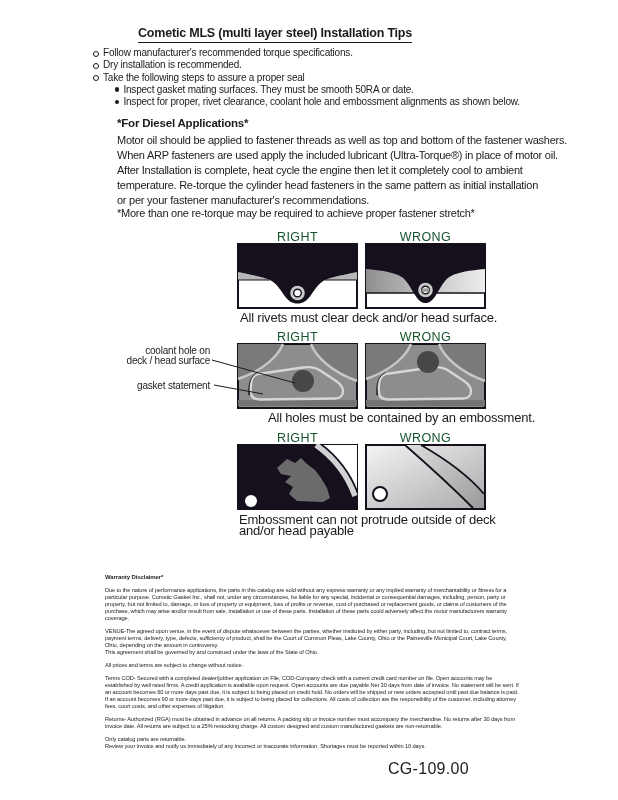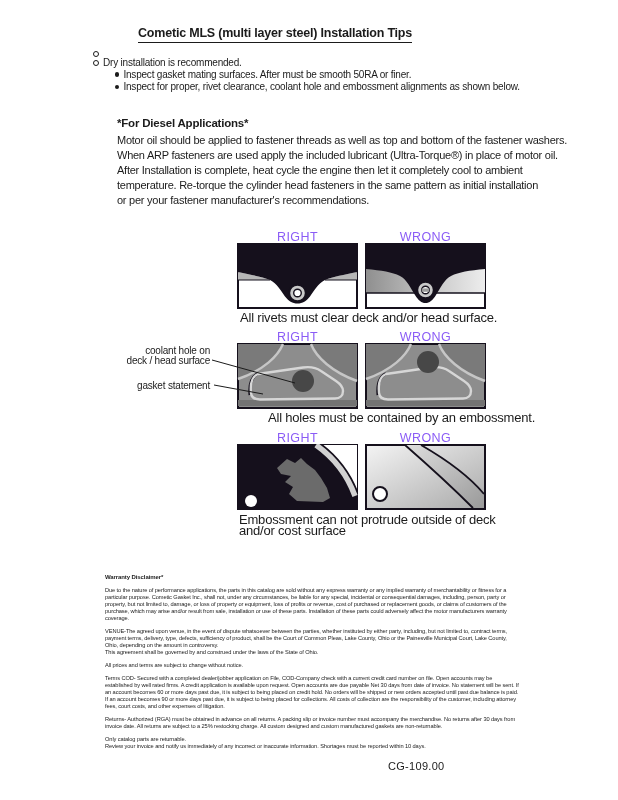--- a/index.html
+++ b/index.html
@@ -16,64 +16,70 @@
   .bullets{left:93px;top:47px;width:470px;}
   .bullet-row{display:flex;align-items:flex-start;line-height:12.3px;font-size:10px;letter-spacing:-0.2px;}
   .bullet-row.sub{margin-left:22px;}
   .marker{flex:0 0 auto;width:4px;height:4px;border-radius:50%;margin:3.6px 4px 0 0;}
   .marker.open{border:1px solid #1b1b1b;}
   .marker.filled{background:#1b1b1b;width:4.4px;height:4.4px;}
   .section-heading{left:117px;top:117px;font-size:11.5px;font-weight:bold;letter-spacing:-0.2px;}
   .body-para{left:117px;width:460px;font-size:11px;line-height:15px;letter-spacing:-0.25px;white-space:pre-line;}
   .p1{top:133px;} .p2{top:163px;} .p3{top:206px;}
   
-  .fig-label{width:121px;text-align:center;font-size:12.5px;letter-spacing:0.4px;color:#8b5cf6;}
+  .fig-label{width:121px;text-align:center;font-size:12.5px;letter-spacing:0.4px;color:#14532d;}
   .fig-caption{font-size:13px;letter-spacing:-0.2px;line-height:11px;color:#1b1b1b;}
   .fig-box{width:121px;height:66px;z-index:1;}
   .annot{width:112px;text-align:right;font-size:10px;line-height:9.6px;letter-spacing:-0.2px;}
   .leader-lines{z-index:2;}
   
   .legal{left:105px;top:574px;width:414px;font-size:5.7px;line-height:7px;letter-spacing:-0.1px;color:#1d1d1d;}
   .legal h4{margin:0 0 6px 0;font-size:6px;}
   .legal p{margin:0 0 6px 0;}
   .legal p.tight{margin-bottom:0;}
   
-  .page-code{left:388px;top:760px;font-size:11px;letter-spacing:0.3px;}
+  .page-code{left:388px;top:760px;font-size:16px;letter-spacing:0.3px;}
 </style>
 </head>
 <body>
 
 <div class="page">
 
   <div class="abs doc-title">Cometic MLS (multi layer steel) Installation Tips</div>
 
   <div class="abs bullets">
     <div class="bullet-row">
       <span class="marker open"></span>
+      <span>Follow manufacturer's recommended torque specifications.</span>
     </div>
     <div class="bullet-row">
       <span class="marker open"></span>
       <span>Dry installation is recommended.</span>
     </div>
+    <div class="bullet-row">
+      <span class="marker open"></span>
+      <span>Take the following steps to assure a proper seal</span>
+    </div>
     <div class="bullet-row sub">
       <span class="marker filled"></span>
-      <span>Inspect gasket mating surfaces.  After must be smooth 50RA or finer.</span>
+      <span>Inspect gasket mating surfaces.  They must be smooth 50RA or date.</span>
     </div>
     <div class="bullet-row sub">
       <span class="marker filled"></span>
       <span>Inspect for proper, rivet clearance, coolant hole and embossment alignments as shown below.</span>
     </div>
   </div>
 
   <div class="abs section-heading">*For Diesel Applications*</div>
   <div class="abs body-para p1">Motor oil should be applied to fastener threads as well as top and bottom of the fastener washers.
 When ARP fasteners are used apply the included lubricant (Ultra-Torque®) in place of motor oil.</div>
   <div class="abs body-para p2">After Installation is complete, heat cycle the engine then let it completely cool to ambient
 temperature. Re-torque the cylinder head fasteners in the same pattern as initial installation
 or per your fastener manufacturer's recommendations.</div>
+  <div class="abs body-para p3">*More than one re-torque may be required to achieve proper fastener stretch*</div>
 
   <div class="abs fig-label" style="left:237px;top:230px;">RIGHT</div>
   <div class="abs fig-label" style="left:365px;top:230px;">WRONG</div>
 
   <svg class="abs fig-box" style="left:237px;top:243px;" viewBox="0 0 121 66">
     <rect x="1" y="1" width="119" height="64" fill="#ffffff" stroke="#15101c" stroke-width="2"></rect>
     <path d="M1,29 C14,32 25,33.5 33,37 L1,37 Z" fill="#b7b7b7"></path>
     <path d="M120,29 C107,32 96,33.5 88,37 L120,37 Z" fill="#b7b7b7"></path>
     <path d="M1,1 H120 V29 C107,32 96,33.5 88,37 C81,40.5 77,48 73,53.5 C69.5,58 65.5,60.5 60.5,60.5 C55.5,60.5 51.5,58 48,53.5 C44,48 40,40.5 33,37 C25,33.5 14,32 1,29 Z" fill="#15101c"></path>
     <path d="M1,37 H33 M88,37 H120" stroke="#15101c" stroke-width="1" fill="none"></path>
@@ -170,21 +176,21 @@
     </defs>
     <rect x="1" y="1" width="119" height="64" fill="url(#gw3)" stroke="#15101c" stroke-width="2"></rect>
     <path d="M56,1 C82,16 104,32 119,50 L119,64 L108,64 C88,44 64,22 40,1 Z" fill="url(#gwb)"></path>
     <path d="M56,1 C82,16 104,32 119,50" stroke="#15101c" stroke-width="1.8" fill="none"></path>
     <path d="M40,1 C64,22 88,44 108,64" stroke="#15101c" stroke-width="1.8" fill="none"></path>
     <circle cx="15" cy="50" r="7" fill="#ffffff" stroke="#15101c" stroke-width="2"></circle>
   </svg>
 
   <div class="abs fig-caption" style="left:239px;top:514px;">
     <div>Embossment can not protrude outside of deck</div>
-    <div>and/or cost surface</div>
+    <div>and/or head payable</div>
   </div>
 
   <div class="abs legal">
     <h4>Warranty Disclaimer*</h4>
     <p>Due to the nature of performance applications, the parts in this catalog are sold without any express warranty or any implied warranty of merchantability or fitness for a particular purpose.  Cometic Gasket Inc., shall not, under any circumstances, be liable for any special, incidental or consequential damages, including, person, party or property, but not limited to, damage, or loss of property or equipment, loss of profits or revenue, cost of purchased or replacement goods, or claims of customers of the purchase, which may arise and/or result from sale, installation or use of these parts.  Installation of these parts could adversely affect the motor manufacturers warranty coverage.</p>
     <p class="tight">VENUE-The agreed upon venue, in the event of dispute whatsoever between the parties, whether instituted by either party, including, but not limited to, contract terms, payment terms, delivery, type, defects, sufficiency of product, shall be the Court of Common Pleas, Lake County, Ohio or the Painesville Municipal Court, Lake County, Ohio, depending on the amount in controversy.</p>
     <p>This agreement shall be governed by and construed under the laws of the State of Ohio.</p>
     <p>All prices and terms are subject to change without notice.</p>
     <p>Terms COD- Secured with a completed dealer/jobber application on File, COD-Company check with a current credit card number on file.  Open accounts may be established by well rated firms.  A credit application is available upon request.  Open accounts are due payable Net 30 days from date of invoice.  No statement will be sent.  If an account becomes 60 or more days past due, it is subject to being placed on credit hold.  No orders will be shipped or new orders accepted until past due balance is paid.  If an account becomes 90 or more days past due, it is subject to being placed for collections.  All costs of collection are the responsibility of the customer, including attorney fees, court costs, and other expenses of litigation.</p>
     <p>Returns- Authorized (RGA) must be obtained in advance on all returns.  A packing slip or invoice number must accompany the merchandise.  No returns after 30 days from invoice date.  All returns are subject to a 25% restocking charge.  All custom designed and custom manufactured gaskets are non-returnable.</p>

